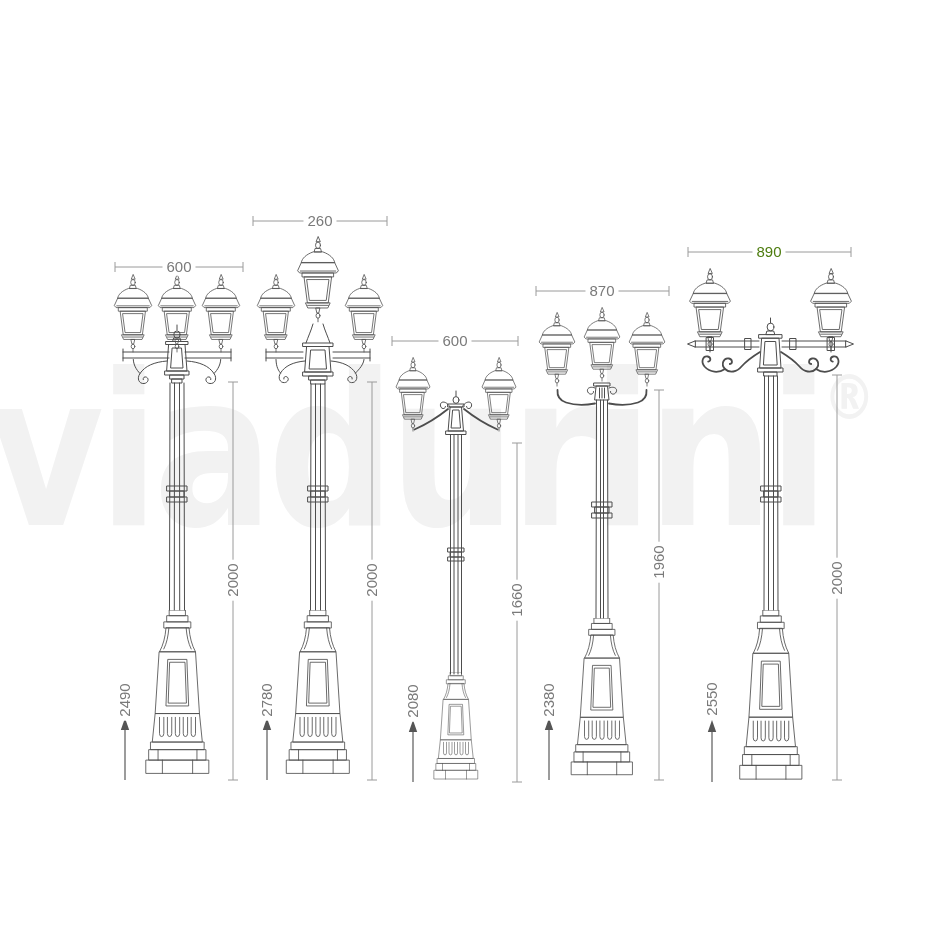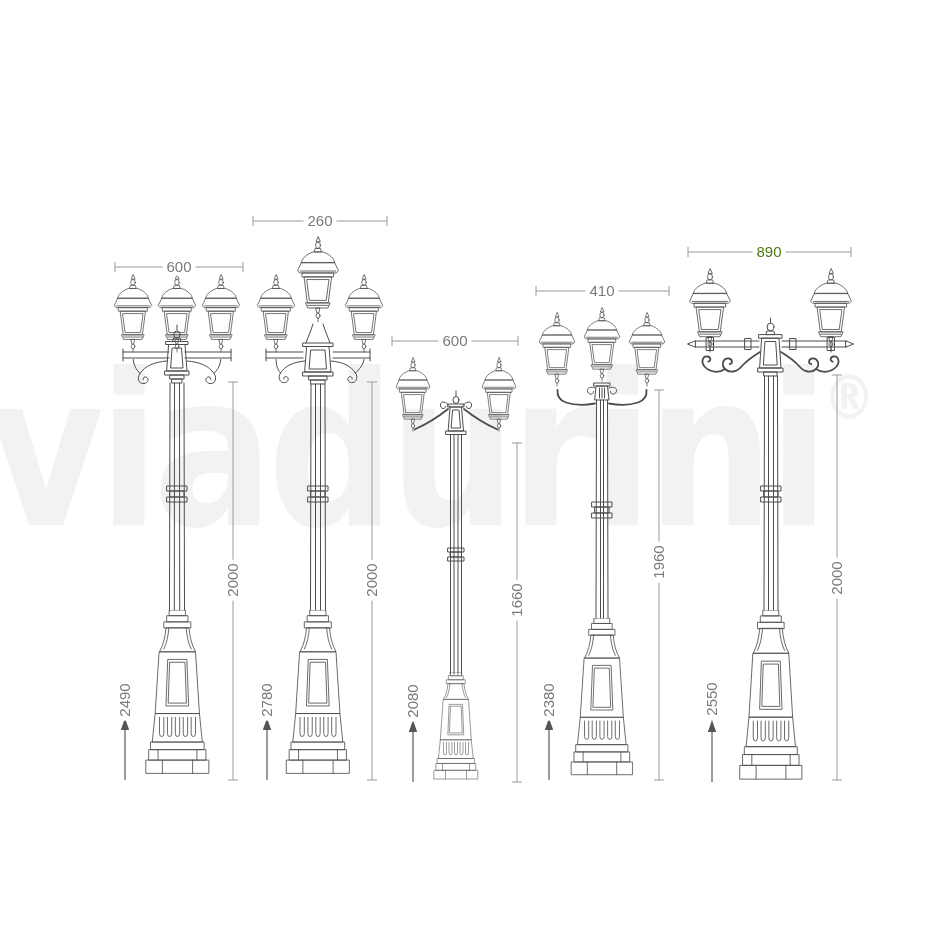--- a/index.html
+++ b/index.html
@@ -228,21 +228,21 @@
       <path class="ar" d="M549,729 V780"></path>
         <path class="ah" d="M549,718 L544.8,730 L553.2,730 Z"></path>
       <path class="ar" d="M712,731 V782"></path>
         <path class="ah" d="M712,720 L707.8,732 L716.2,732 Z"></path>
     </g>
   </svg>
 
   <div class="dim" style="left: 179px; top: 267px; color: rgb(122, 122, 122);">600</div>
   <div class="dim" style="left: 320px; top: 221px; color: rgb(122, 122, 122);">260</div>
   <div class="dim" style="left: 455px; top: 341px; color: rgb(122, 122, 122);">600</div>
-  <div class="dim" style="left: 602px; top: 291px; color: rgb(122, 122, 122);">410</div>
+  <div class="dim" style="left: 602px; top: 291px; color: rgb(122, 122, 122);">870</div>
   <div class="dim" style="left: 769px; top: 252px; color: #4d7c0f;">890</div>
 
   <div class="dim v" style="left: 233px; top: 580px; color: rgb(122, 122, 122);">2000</div>
   <div class="dim v" style="left: 372px; top: 580px; color: rgb(122, 122, 122);">2000</div>
   <div class="dim v" style="left: 517px; top: 600px; color: rgb(122, 122, 122);">1660</div>
   <div class="dim v" style="left: 659px; top: 562px; color: rgb(122, 122, 122);">1960</div>
   <div class="dim v" style="left: 837px; top: 578px; color: rgb(122, 122, 122);">2000</div>
 
   <div class="dim v" style="left: 125px; top: 700px; color: rgb(122, 122, 122);">2490</div>
   <div class="dim v" style="left: 267px; top: 700px; color: rgb(122, 122, 122);">2780</div>

